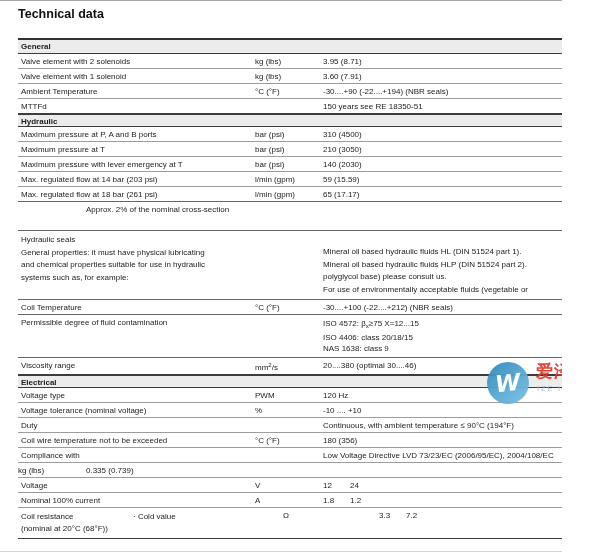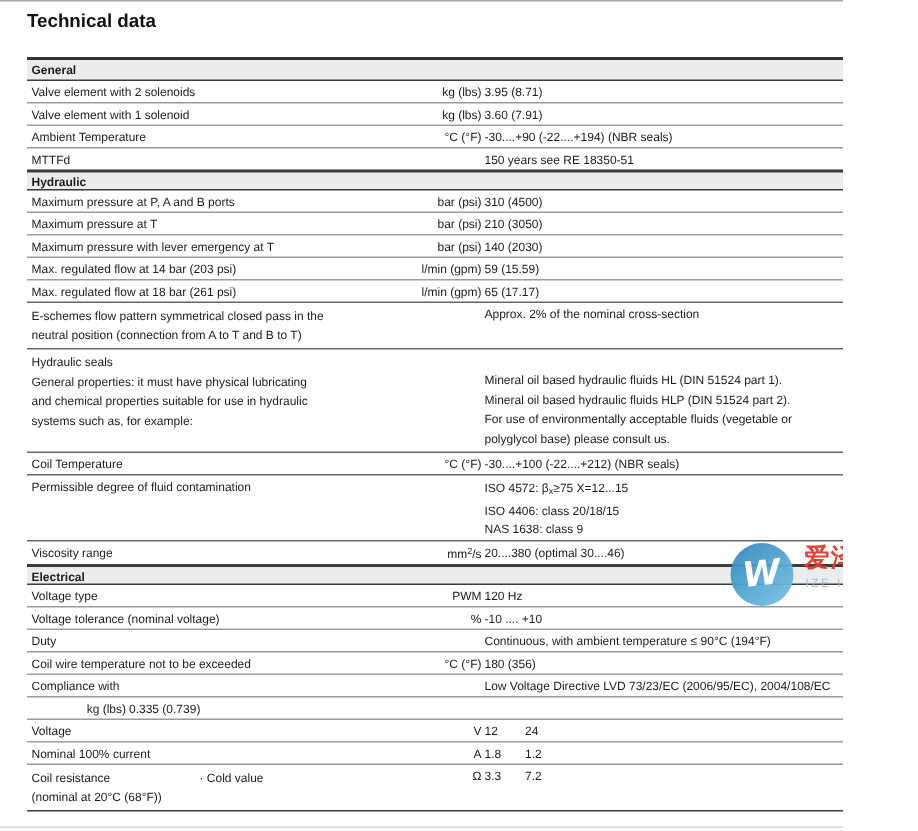--- a/index.html
+++ b/index.html
@@ -20,21 +20,21 @@
   }
   .sec {
     background:#ececec; font-weight:bold; height:14px; line-height:13px;
     padding-left:3px; border-bottom:1.5px solid #3c3c3c;
   }
   .sec.bt { border-top:2px solid #3c3c3c; }
   .row { display:flex; min-height:14px; border-bottom:1px solid #9c9c9c; }
   .row.last { border-bottom:none; }
   .row.bb-strong { border-bottom:1px solid #666666; }
   .c-label { width:237px; padding:3px 4px 2px 3px; }
-  .c-unit  { width:68px;  padding:3px 2px 2px 0;text-align:right; }
+  .c-unit  { width:68px;  padding:3px 2px 2px 0; }
   .c-value { flex:1; padding:3px 2px 2px 0; }
   .ml div, .ml { line-height:12.7px; }
   .pt-line { padding-top:15px; }
   .lines3 div { line-height:11.4px; }
   .v1 { display:inline-block; width:27px; }
   .cold { display:inline-block; }
   .lbl-w { display:inline-block; width:112px; }
   sub.small { font-size:6px; vertical-align:-1.5px; }
   sup.small { font-size:6px; vertical-align:3px; }
 
@@ -110,41 +110,37 @@
       <div class="c-unit">l/min (gpm)</div>
       <div class="c-value">59 (15.59)</div>
     </div>
     <div class="row bb-strong">
       <div class="c-label">Max. regulated flow at 18 bar (261 psi)</div>
       <div class="c-unit">l/min (gpm)</div>
       <div class="c-value">65 (17.17)</div>
     </div>
 
     <div class="row bb-strong" style="min-height:29px;">
-      <div class="c-label ml">
-        <div>E-schemes flow pattern symmetrical closed pass in the</div>
-        <div>neutral position (connection from A to T and B to T)</div>
-      </div>
       <div class="c-unit"></div>
       <div class="c-value">Approx. 2% of the nominal cross-section</div>
     </div>
 
     <div class="row bb-strong" style="min-height:65px;">
       <div class="c-label ml">
         <div>Hydraulic seals</div>
         <div>General properties: it must have physical lubricating</div>
         <div>and chemical properties suitable for use in hydraulic</div>
         <div>systems such as, for example:</div>
       </div>
       <div class="c-unit"></div>
       <div class="c-value ml pt-line">
         <div>Mineral oil based hydraulic fluids HL (DIN 51524 part 1).</div>
         <div>Mineral oil based hydraulic fluids HLP (DIN 51524 part 2).</div>
+        <div>polyglycol base) please consult us.</div>
         <div>For use of environmentally acceptable fluids (vegetable or</div>
-        <div>polyglycol base) please consult us.</div>
       </div>
     </div>
     <div class="row bb-strong">
       <div class="c-label">Coil Temperature</div>
       <div class="c-unit">°C (°F)</div>
       <div class="c-value">-30....+100 (-22....+212) (NBR seals)</div>
     </div>
 
     <div class="row bb-strong" style="min-height:37px;">
       <div class="c-label">Permissible degree of fluid contamination</div>
@@ -195,21 +191,21 @@
       <div class="c-label">Voltage</div>
       <div class="c-unit">V</div>
       <div class="c-value"><span class="v1">12</span><span>24</span></div>
     </div>
     <div class="row">
       <div class="c-label">Nominal 100% current</div>
       <div class="c-unit">A</div>
       <div class="c-value"><span class="v1">1.8</span><span>1.2</span></div>
     </div>
 
-    <div class="row last" style="min-height:26px;">
+    <div class="row last" style="min-height:26px;gap:28px;">
       <div class="c-label ml">
         <div><span class="lbl-w">Coil resistance</span><span class="cold">· Cold value</span></div>
         <div>(nominal at 20°C (68°F))</div>
       </div>
       <div class="c-unit">Ω</div>
       <div class="c-value"><span class="v1">3.3</span><span>7.2</span></div>
     </div>
   </div>
 
   <div class="watermark">

